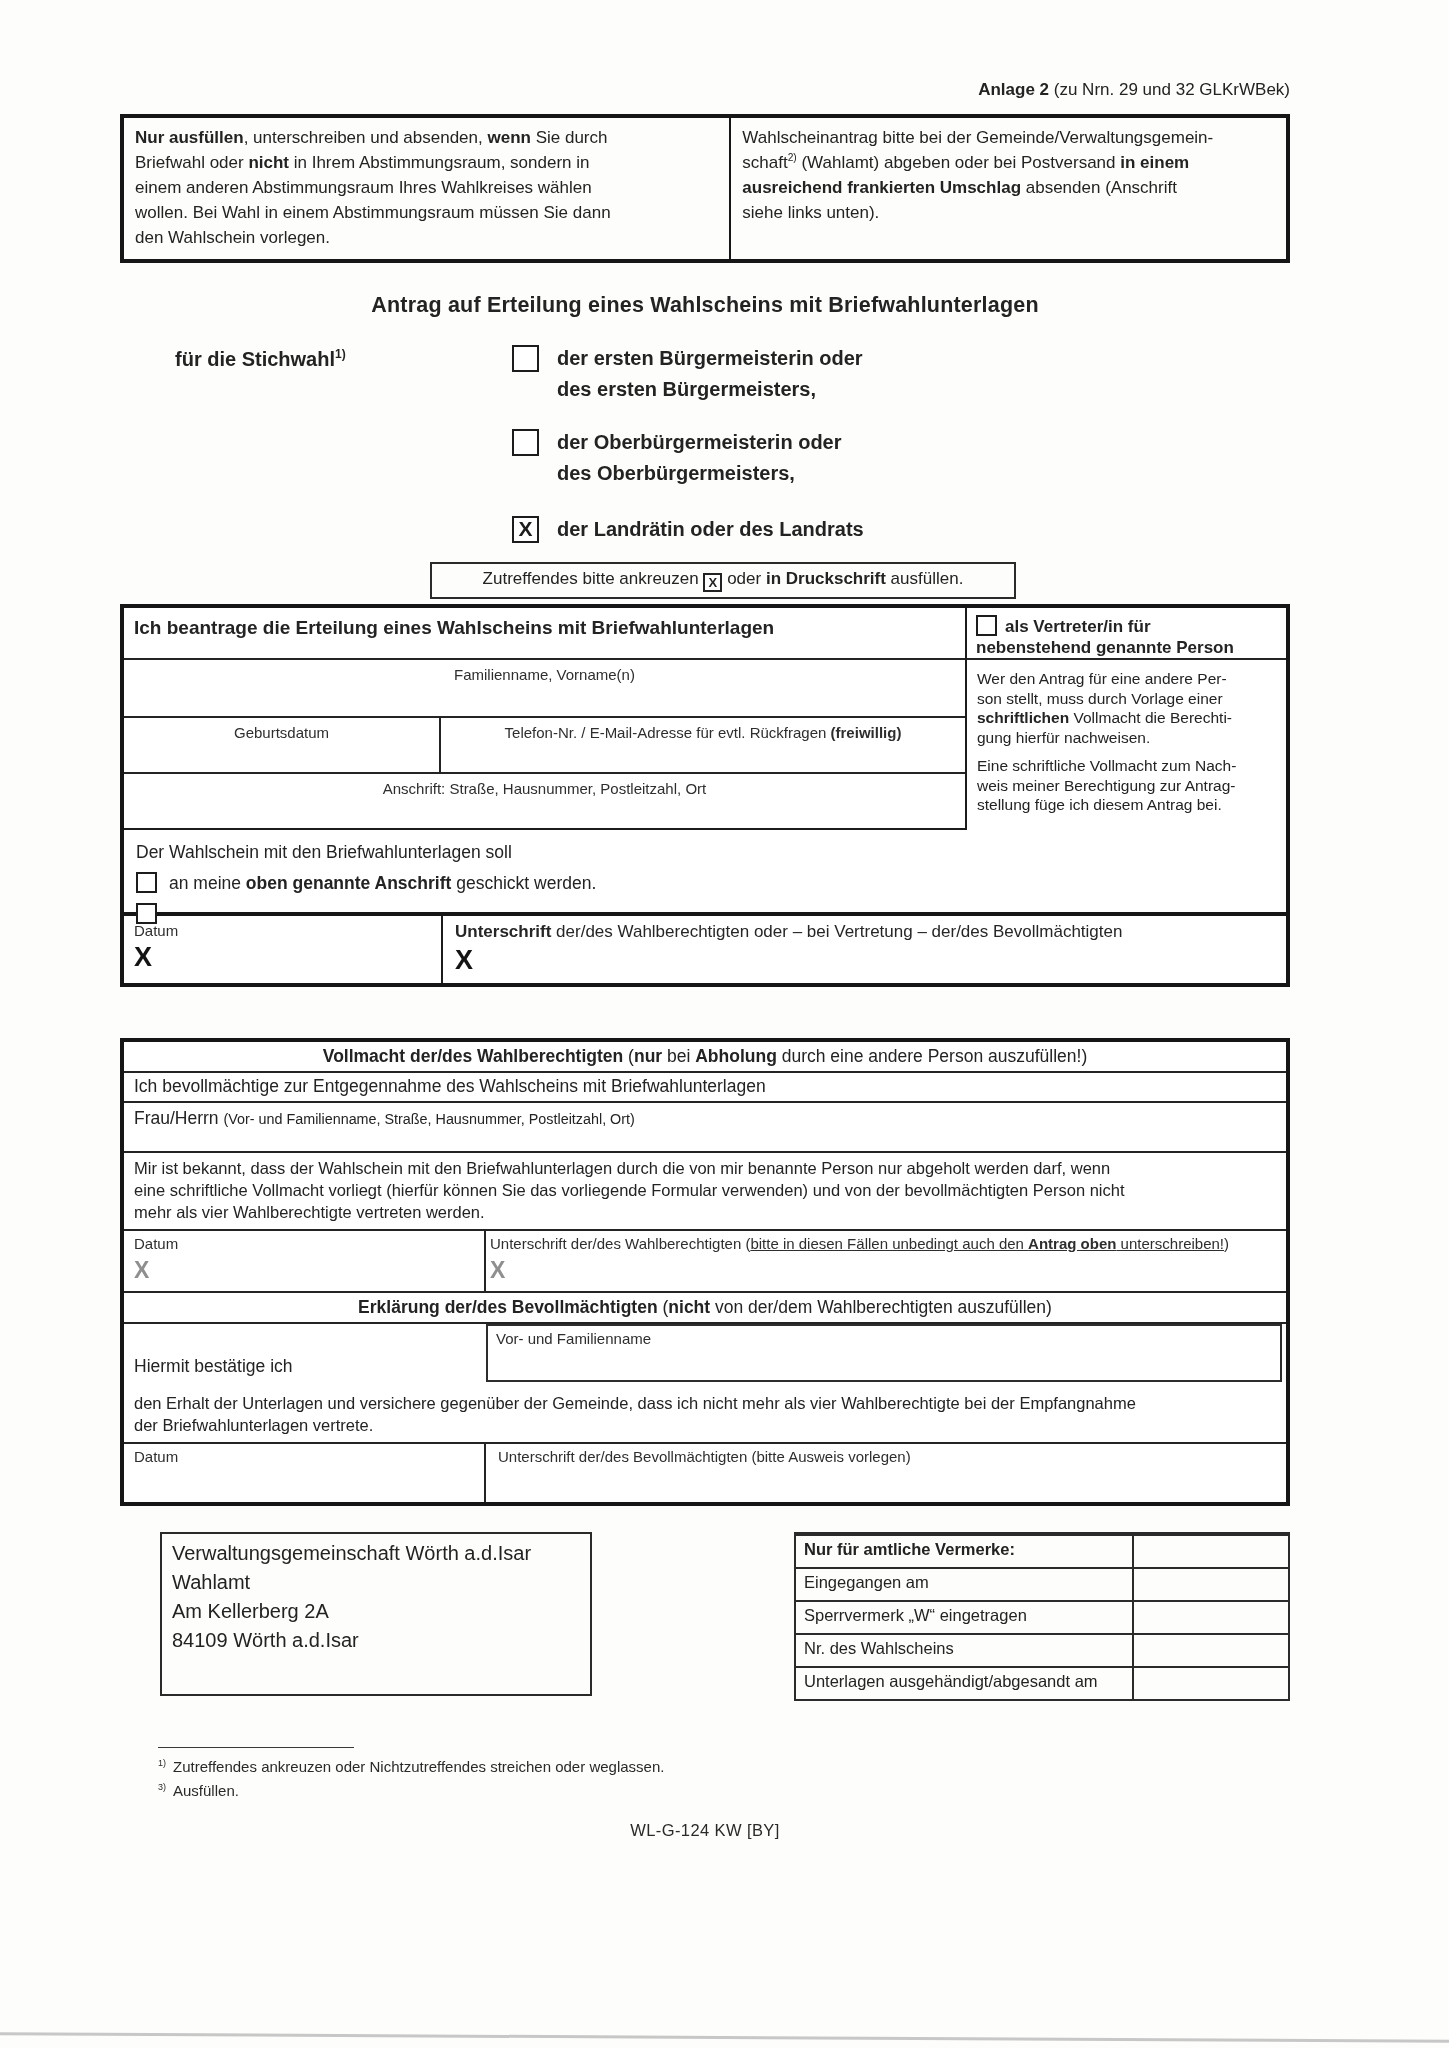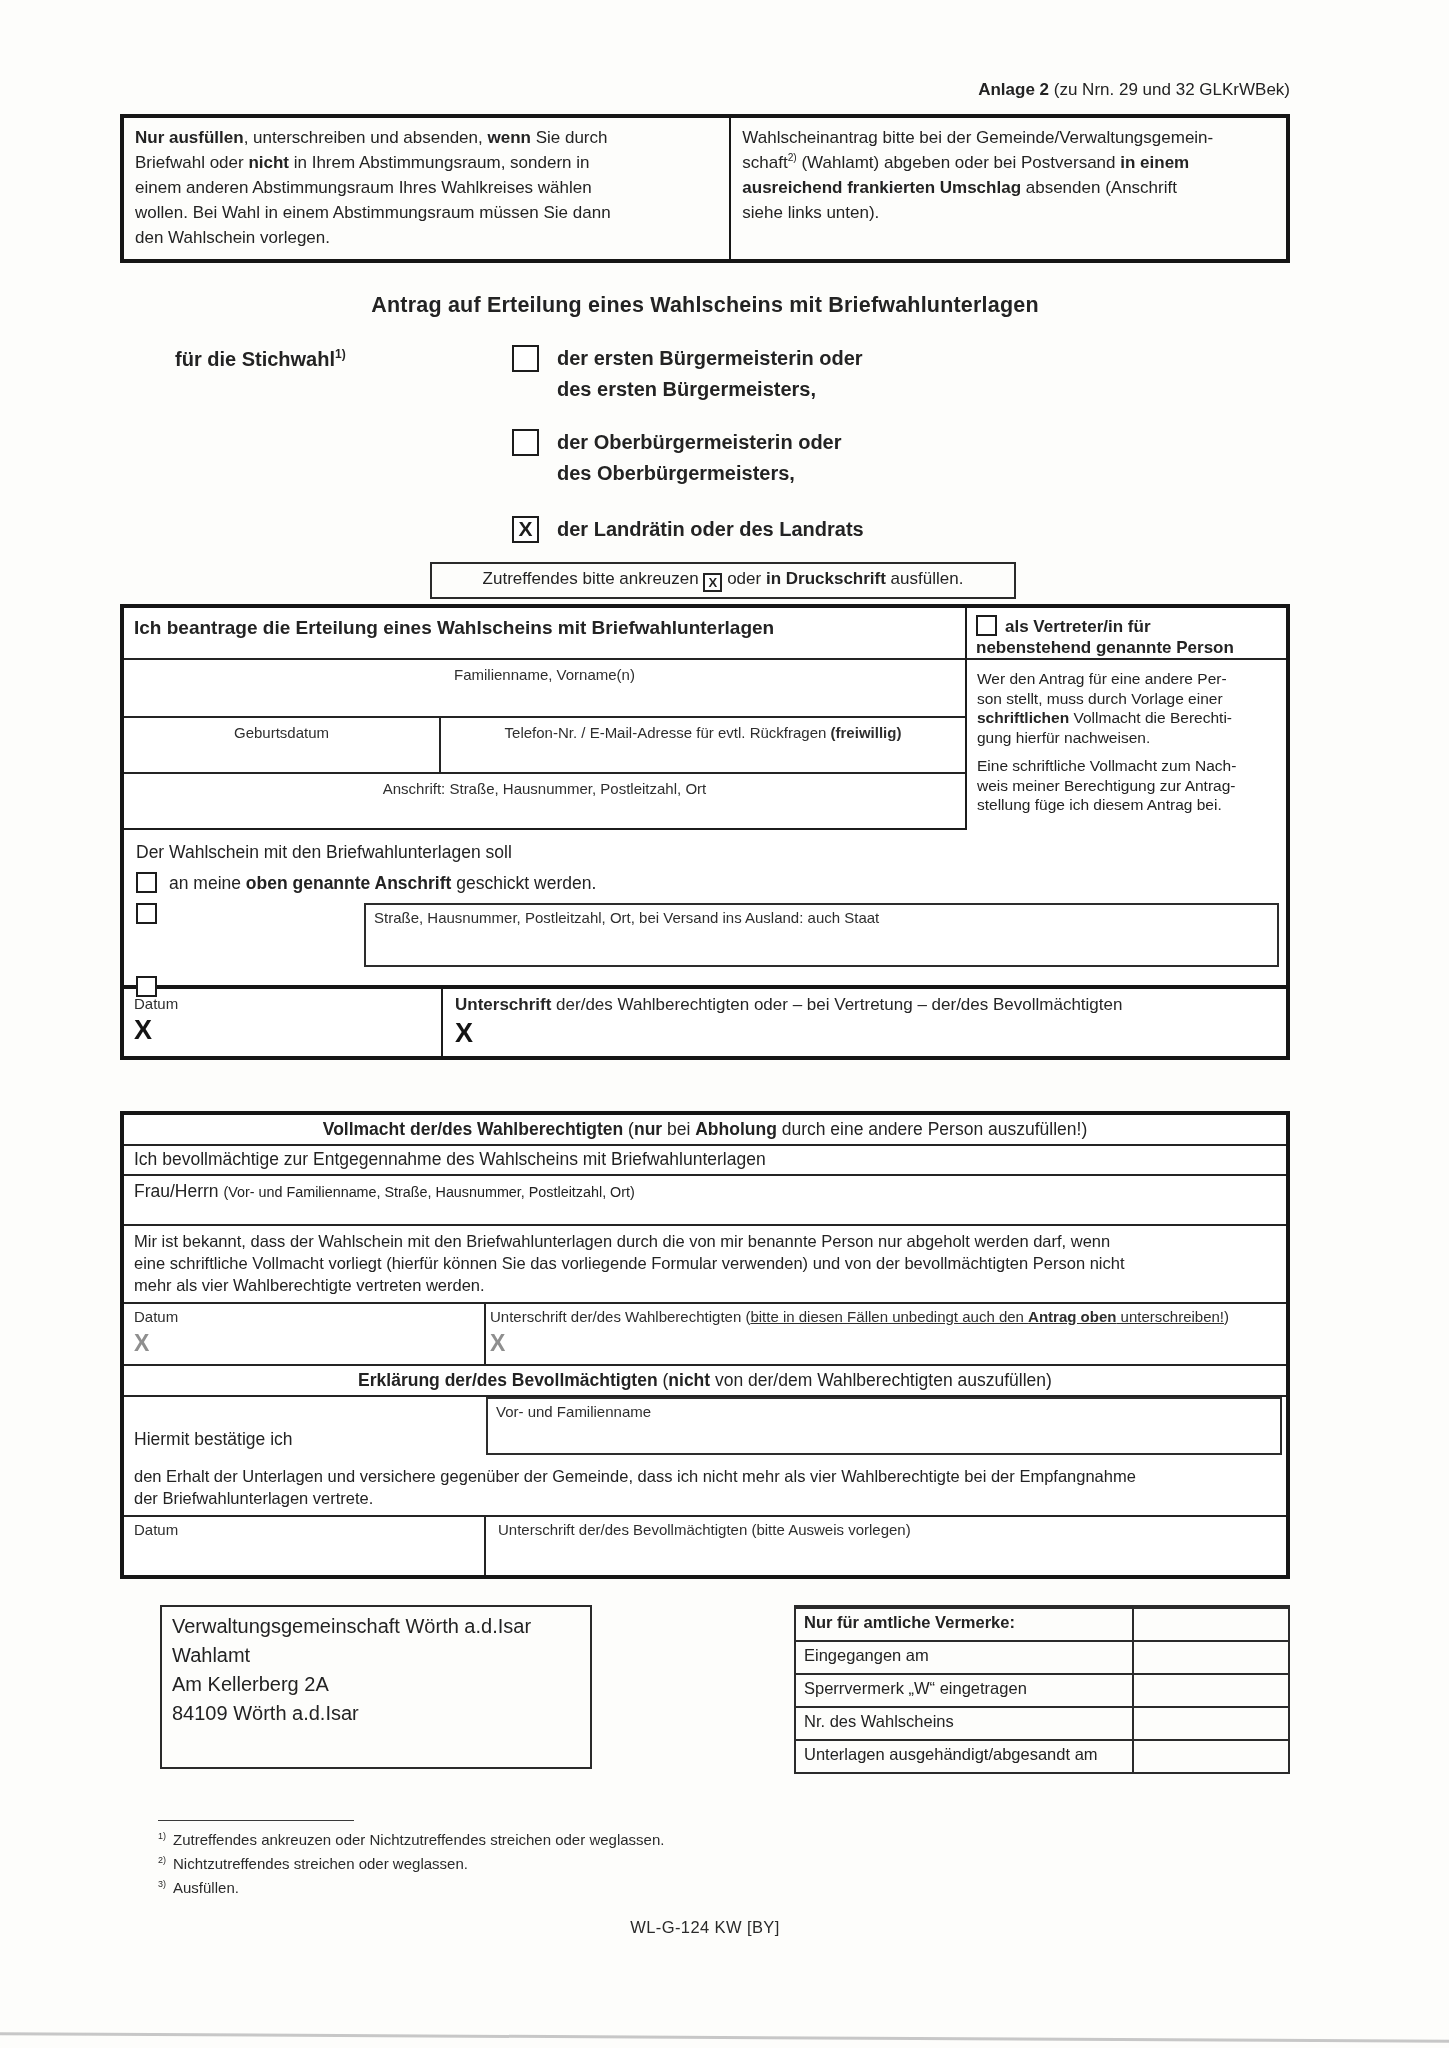--- a/index.html
+++ b/index.html
@@ -208,23 +208,20 @@
     </div>
     <div class="deliver">
       <div class="intro">Der Wahlschein mit den Briefwahlunterlagen soll</div>
       <div class="dopt">
         <span class="cbx-s"></span>
         <span><span>an meine </span><span class="b">oben genannte Anschrift</span><span> geschickt werden.</span></span>
       </div>
       <div class="dopt">
         <span class="cbx-s"></span>
       </div>
-      <div class="inner-addr">
-        <div class="lbl">Straße, Hausnummer, Postleitzahl, Ort, bei Versand ins Ausland: auch Staat</div>
-      </div>
       <div class="dopt last">
         <span class="cbx-s"></span>
       </div>
     </div>
   </div>
 
   <div class="sig-box">
     <div class="sc1">
       <div class="sig-lbl">Datum</div>
       <div class="xmark">X</div>
@@ -300,21 +297,20 @@
       <div class="vm-row">
         <div class="k">Unterlagen ausgehändigt/abgesandt am</div>
         <div class="v"></div>
       </div>
     </div>
   </div>
 
   <div class="footnotes">
     <div class="fn-rule"></div>
     <div class="fn"><sup>1)</sup><span>Zutreffendes ankreuzen oder Nichtzutreffendes streichen oder weglassen.</span></div>
-    <div class="fn"><sup>2)</sup><span>Nichtzutreffendes streichen oder weglassen.</span></div>
     <div class="fn"><sup>3)</sup><span>Ausfüllen.</span></div>
   </div>
 
   <div class="doc-footer">WL-G-124 KW [BY]</div>
 
 </div>
 
 <div class="scan-edge"></div>
 
 </body></html>

